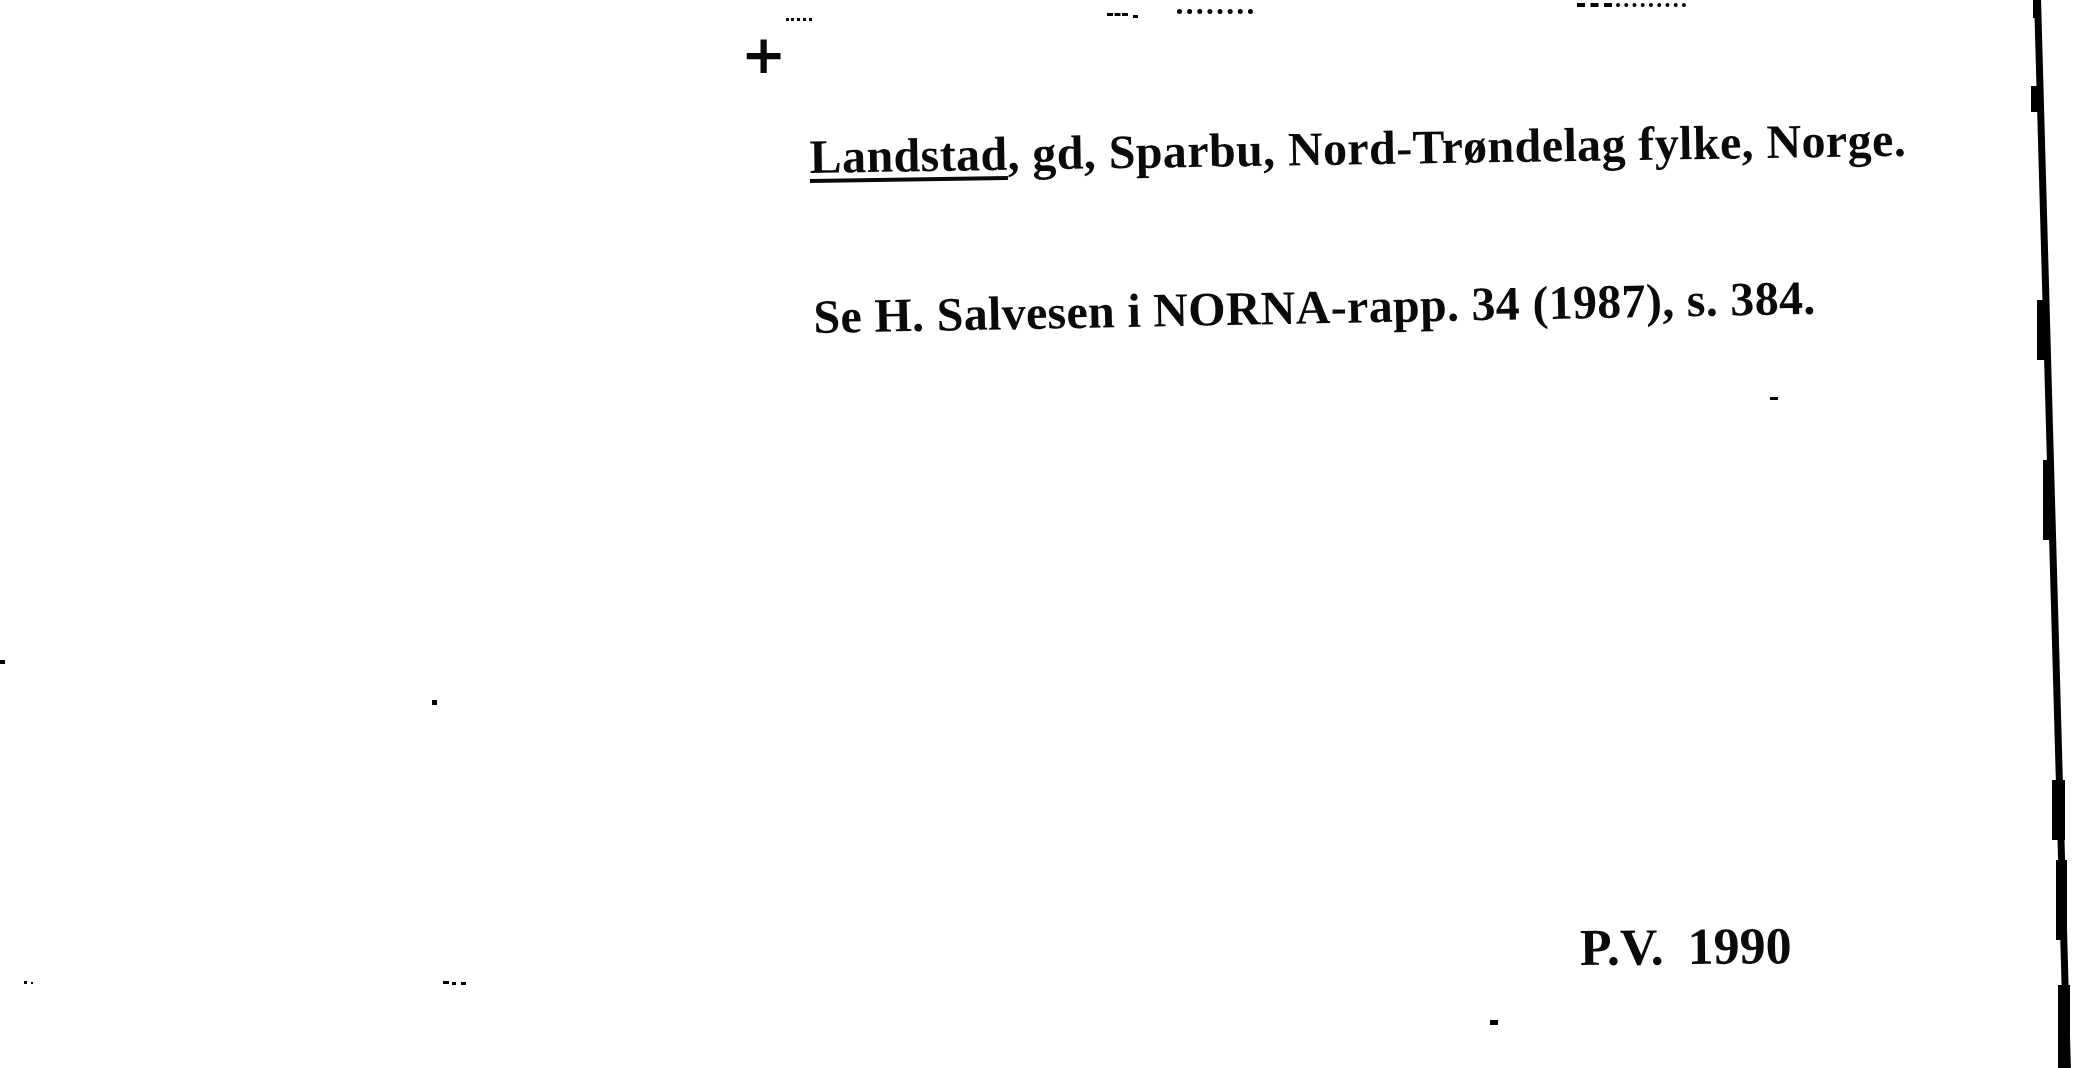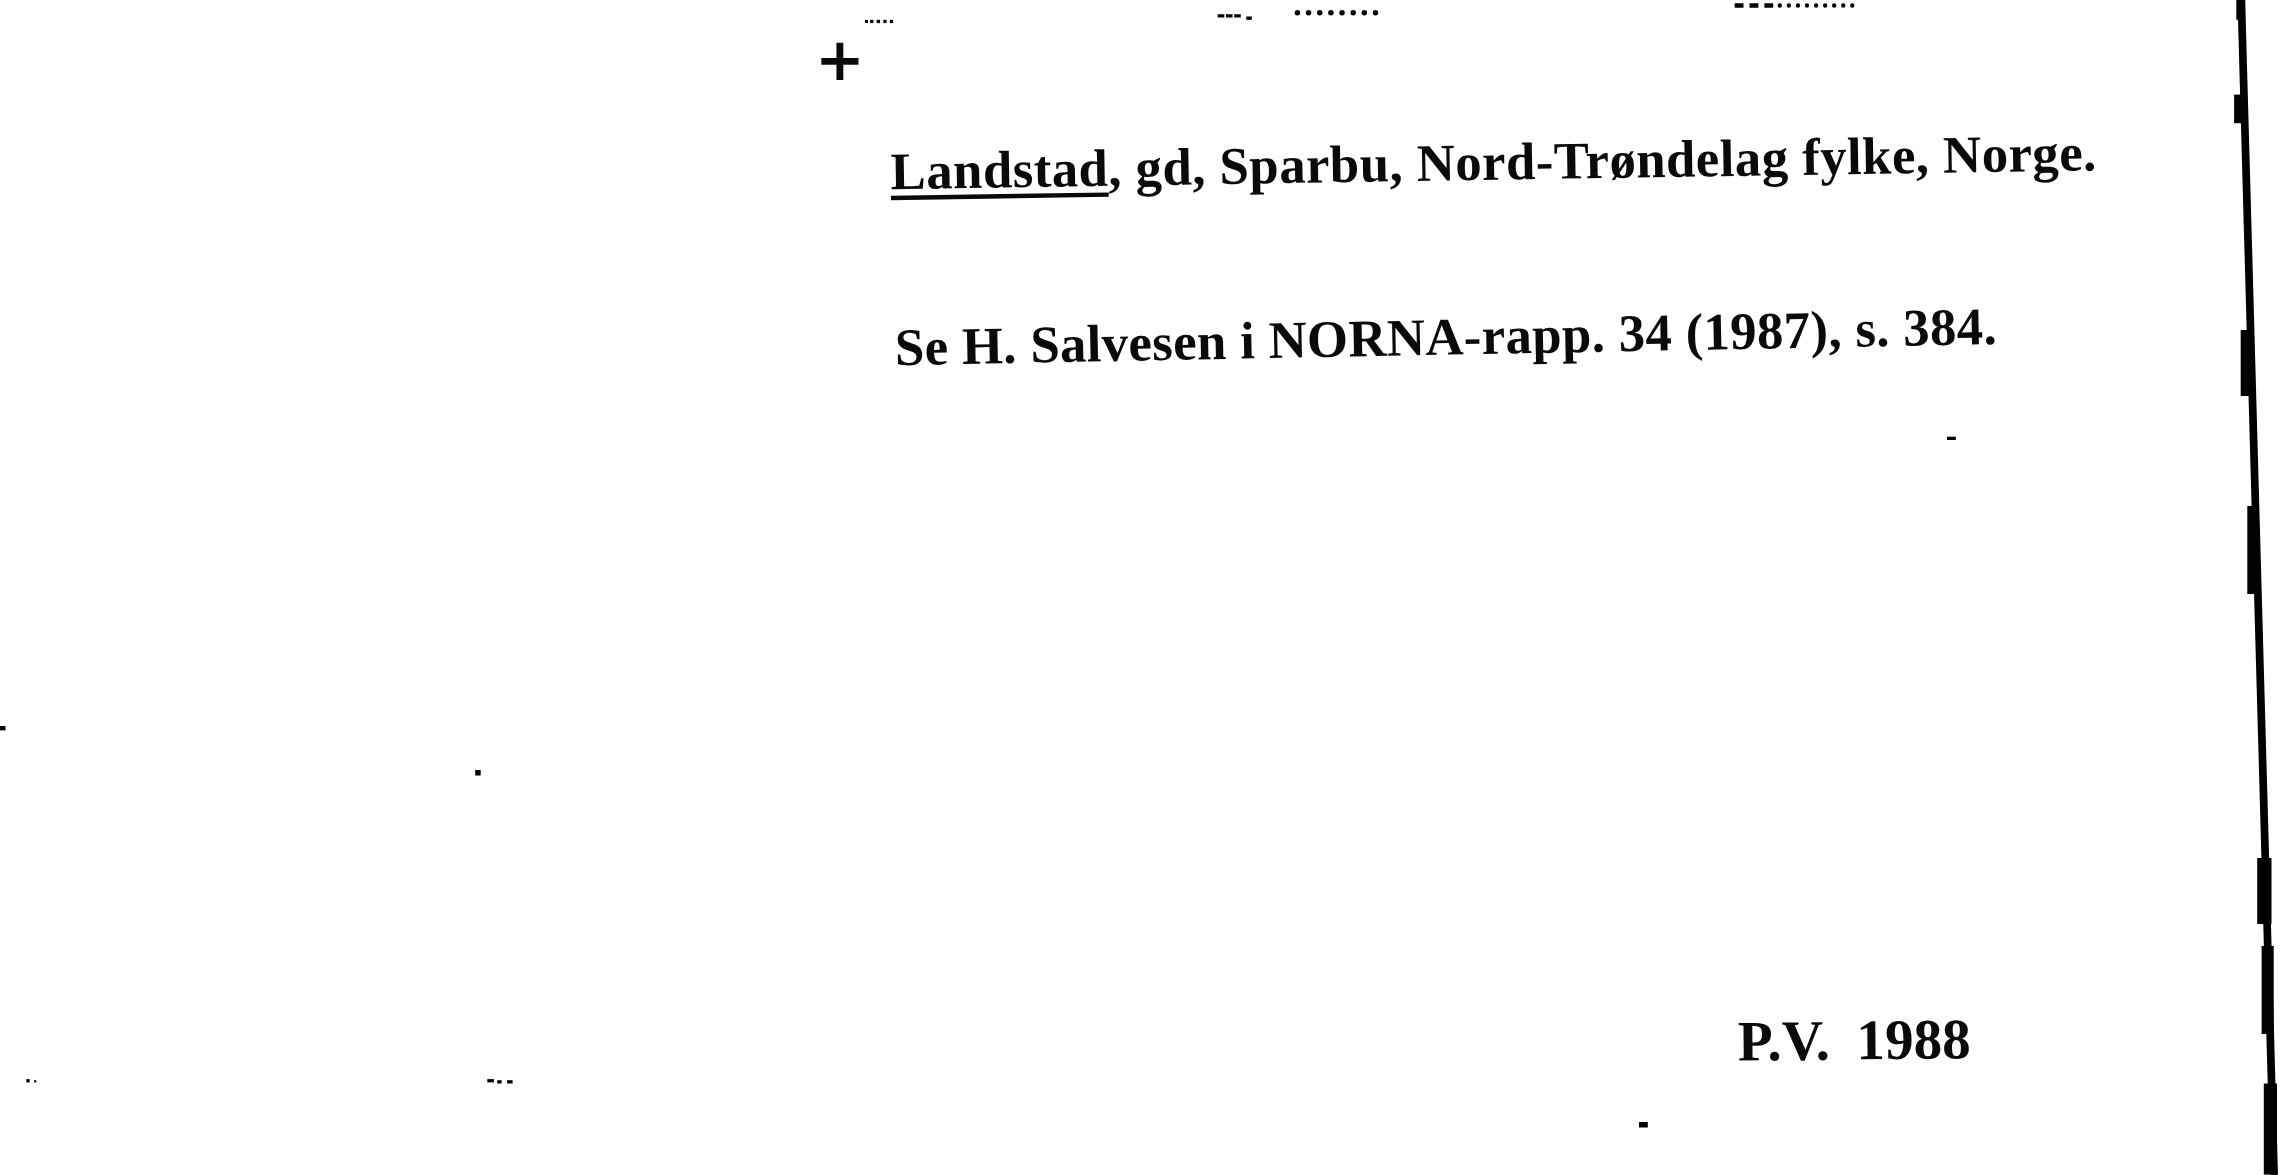--- a/index.html
+++ b/index.html
@@ -97,21 +97,21 @@
 <body>
 
 <div class="page">
 
   <div class="txt plus-marker">+</div>
 
   <div class="txt entry-line"><span class="headword">Landstad</span><span>, gd, Sparbu, Nord-Trøndelag fylke, Norge.</span></div>
 
   <div class="txt reference-line">Se H. Salvesen i NORNA-rapp. 34 (1987), s. 384.</div>
 
-  <div class="txt signature"><span>P.V.</span><span class="sig-gap"></span><span>1988</span></div>
+  <div class="txt signature"><span>P.V.</span><span class="sig-gap"></span><span>1990</span></div>
 
   <div class="mark mark-a"></div>
   <div class="mark mark-b1"></div>
   <div class="speck s10"></div>
   <div class="mark mark-c"></div>
   <div class="mark mark-d1"></div>
   <div class="mark mark-d2"></div>
 
   <div class="speck s1"></div>
   <div class="speck s2"></div>

